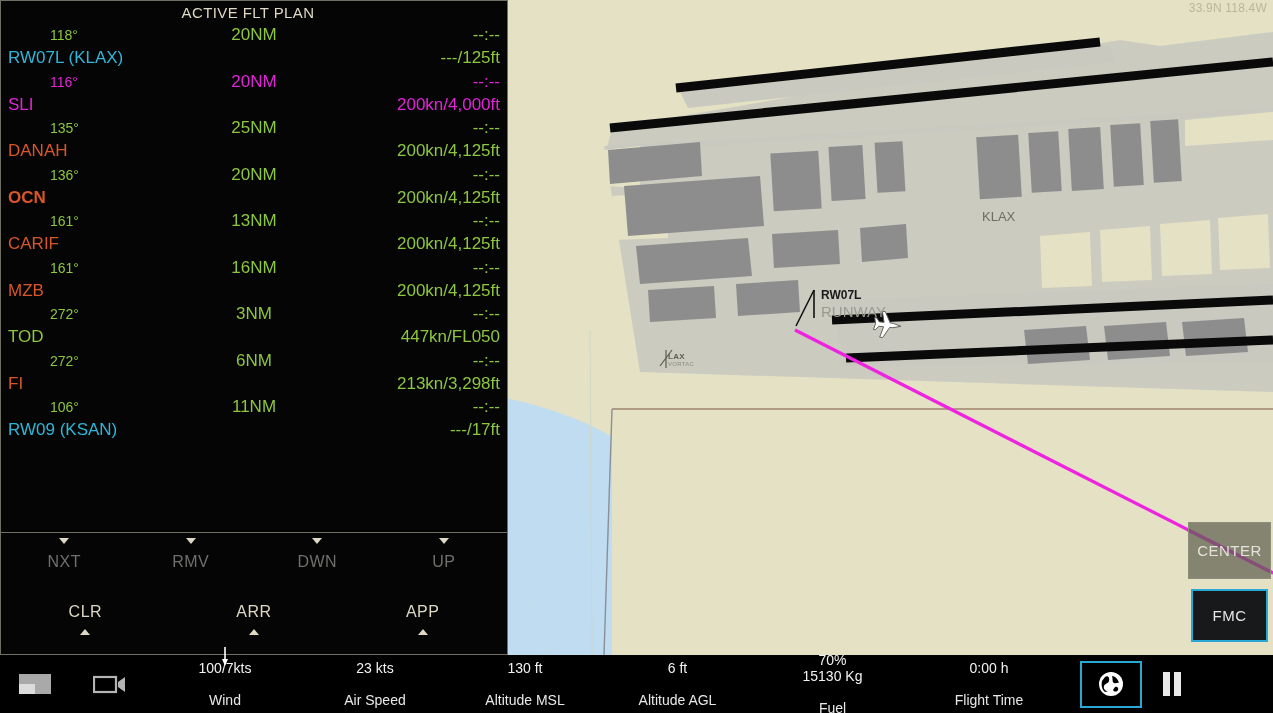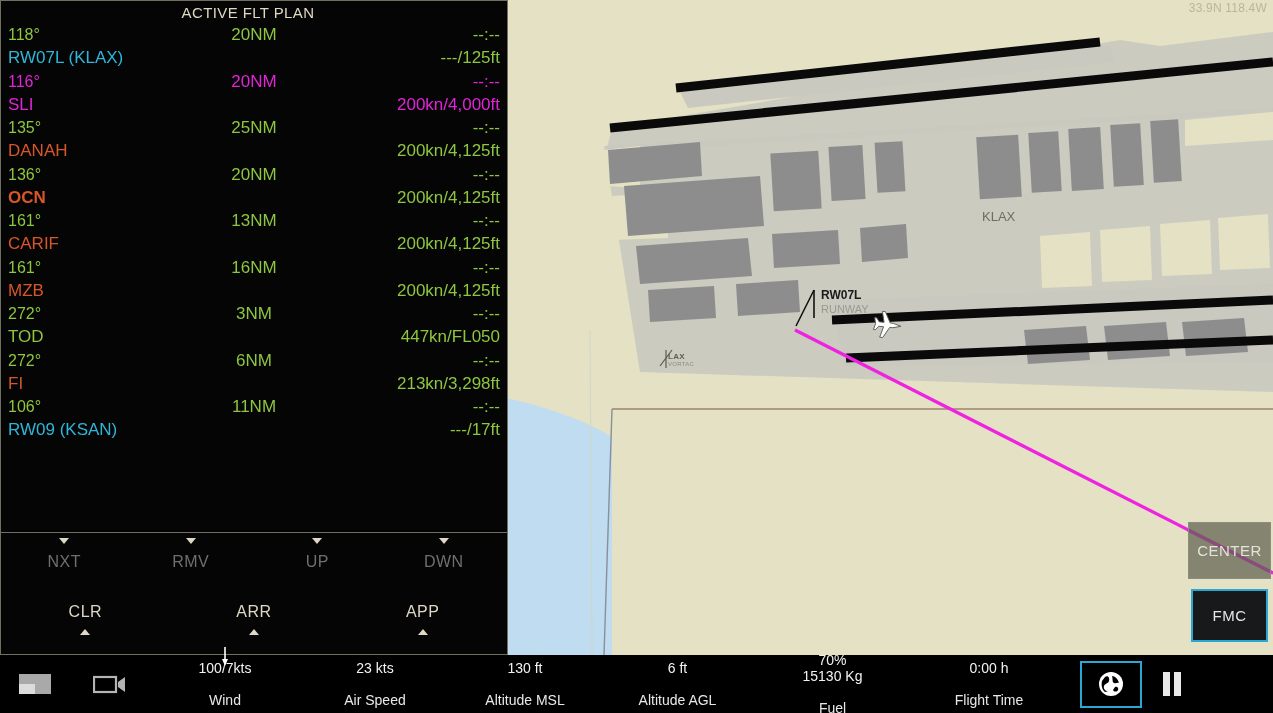--- a/index.html
+++ b/index.html
@@ -19,39 +19,39 @@
   #map-svg { position: absolute; left: 0; top: 0; width: 1273px; height: 655px; }
   .map-coords {
     position: absolute; right: 6px; top: 1px;
     font-size: 12px; color: #b9b79a; letter-spacing: .2px;
   }
 
   
   .maplabel { position: absolute; font-family: "Liberation Sans", sans-serif; }
   #lbl-klax { left: 982px; top: 209px; font-size: 13px; color: #6d6d64; }
   #lbl-rw07l { left: 821px; top: 288px; font-size: 12px; color: #1a1a1a; font-weight: bold; }
-  #lbl-runway { left: 821px; top: 303px; font-size: 11px; color: #9a9a92; }
+  #lbl-runway { left: 821px; top: 303px; font-size: 15px; color: #9a9a92; }
   #lbl-lax { left: 668px; top: 352px; font-size: 8px; color: #5d5d52; font-weight: bold; letter-spacing: .3px;}
   #lbl-vortac { left: 668px; top: 361px; font-size: 6px; color: #8e8d7e; letter-spacing: .3px; }
 
   
   #fltplan {
     position: absolute; left: 0; top: 0; width: 508px; height: 655px;
     background: #050505; border: 1px solid #6f6f62;
     display: flex; flex-direction: column;
   }
   #fp-title {
     text-align: center; color: #ded8c4; font-size: 15px;
     padding: 3px 12px 2px 0; letter-spacing: .4px;
   }
   #fp-list { flex: 1 1 auto; padding: 0 7px; overflow: hidden; }
   .fp-row { height: 46.5px; position: relative; }
   .fp-line { display: flex; justify-content: space-between; align-items: baseline;
              height: 23px; line-height: 23px; }
-  .fp-crs   { font-size: 16px; white-space: nowrap; }
+  .fp-crs   { font-size: 14px; white-space: nowrap; margin-left: 42px; }
   .fp-dist  { font-size: 17px; white-space: nowrap;
               position: absolute; left: 0; right: 0; text-align: center;
               pointer-events: none; }
   .fp-eta   { font-size: 17px; white-space: nowrap; margin-left: auto; }
   .fp-name  { font-size: 17px; white-space: nowrap; }
   .fp-spd   { font-size: 17px; white-space: nowrap; margin-left: auto; }
   .l1, .l2 { position: relative; }
 
   
   #fp-keys {
@@ -312,22 +312,22 @@
             <span class="fp-name" style="color: rgb(47, 182, 216);">RW09 (KSAN)</span>
             <span class="fp-spd" style="color: rgb(141, 198, 63);">---/17ft</span>
           </div>
         </div>
       </div>
 
     <div id="fp-keys">
       <div class="key-row" id="keys-top-row">
           <div class="key key-top">NXT<span class="tri tri-down"></span></div>
           <div class="key key-top">RMV<span class="tri tri-down"></span></div>
+          <div class="key key-top">DWN<span class="tri tri-down"></span></div>
           <div class="key key-top">UP<span class="tri tri-down"></span></div>
-          <div class="key key-top">DWN<span class="tri tri-down"></span></div>
         </div>
       <div class="key-row" id="keys-bot-row">
           <div class="key key-bot">CLR<span class="tri tri-up"></span></div>
           <div class="key key-bot">ARR<span class="tri tri-up"></span></div>
           <div class="key key-bot">APP<span class="tri tri-up"></span></div>
         </div>
     </div>
   </div>
 
   <div id="bottom">

